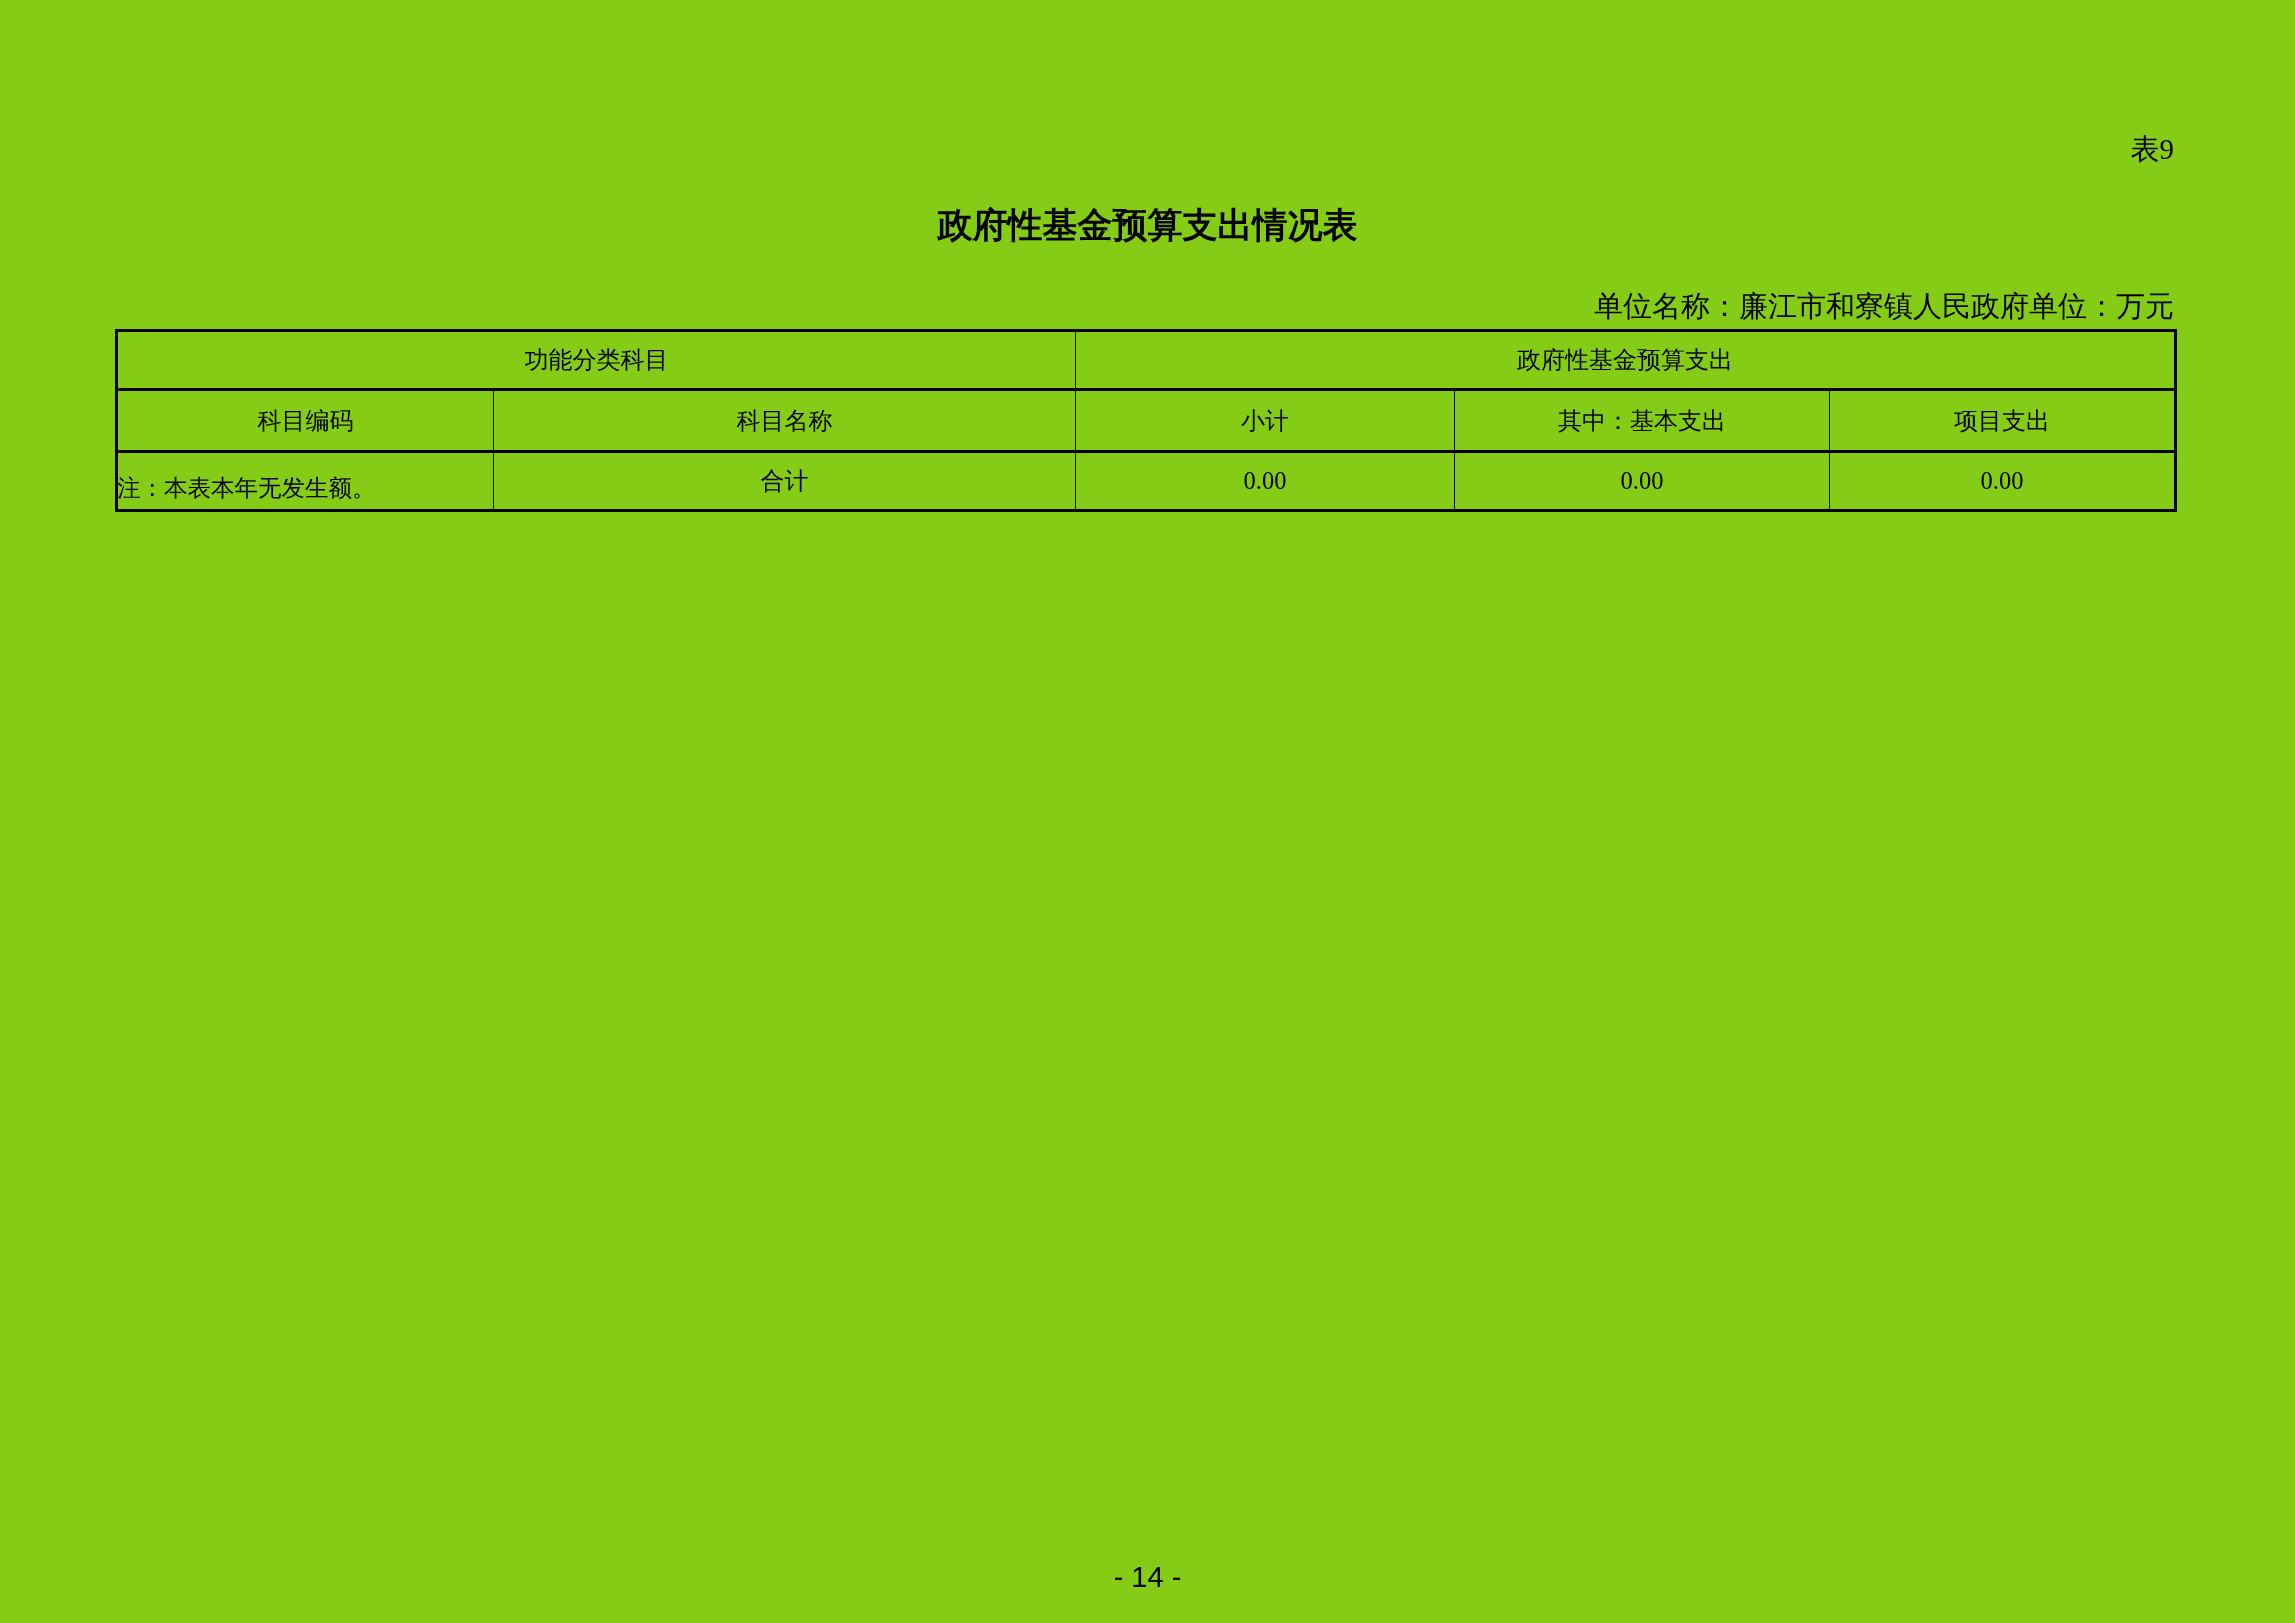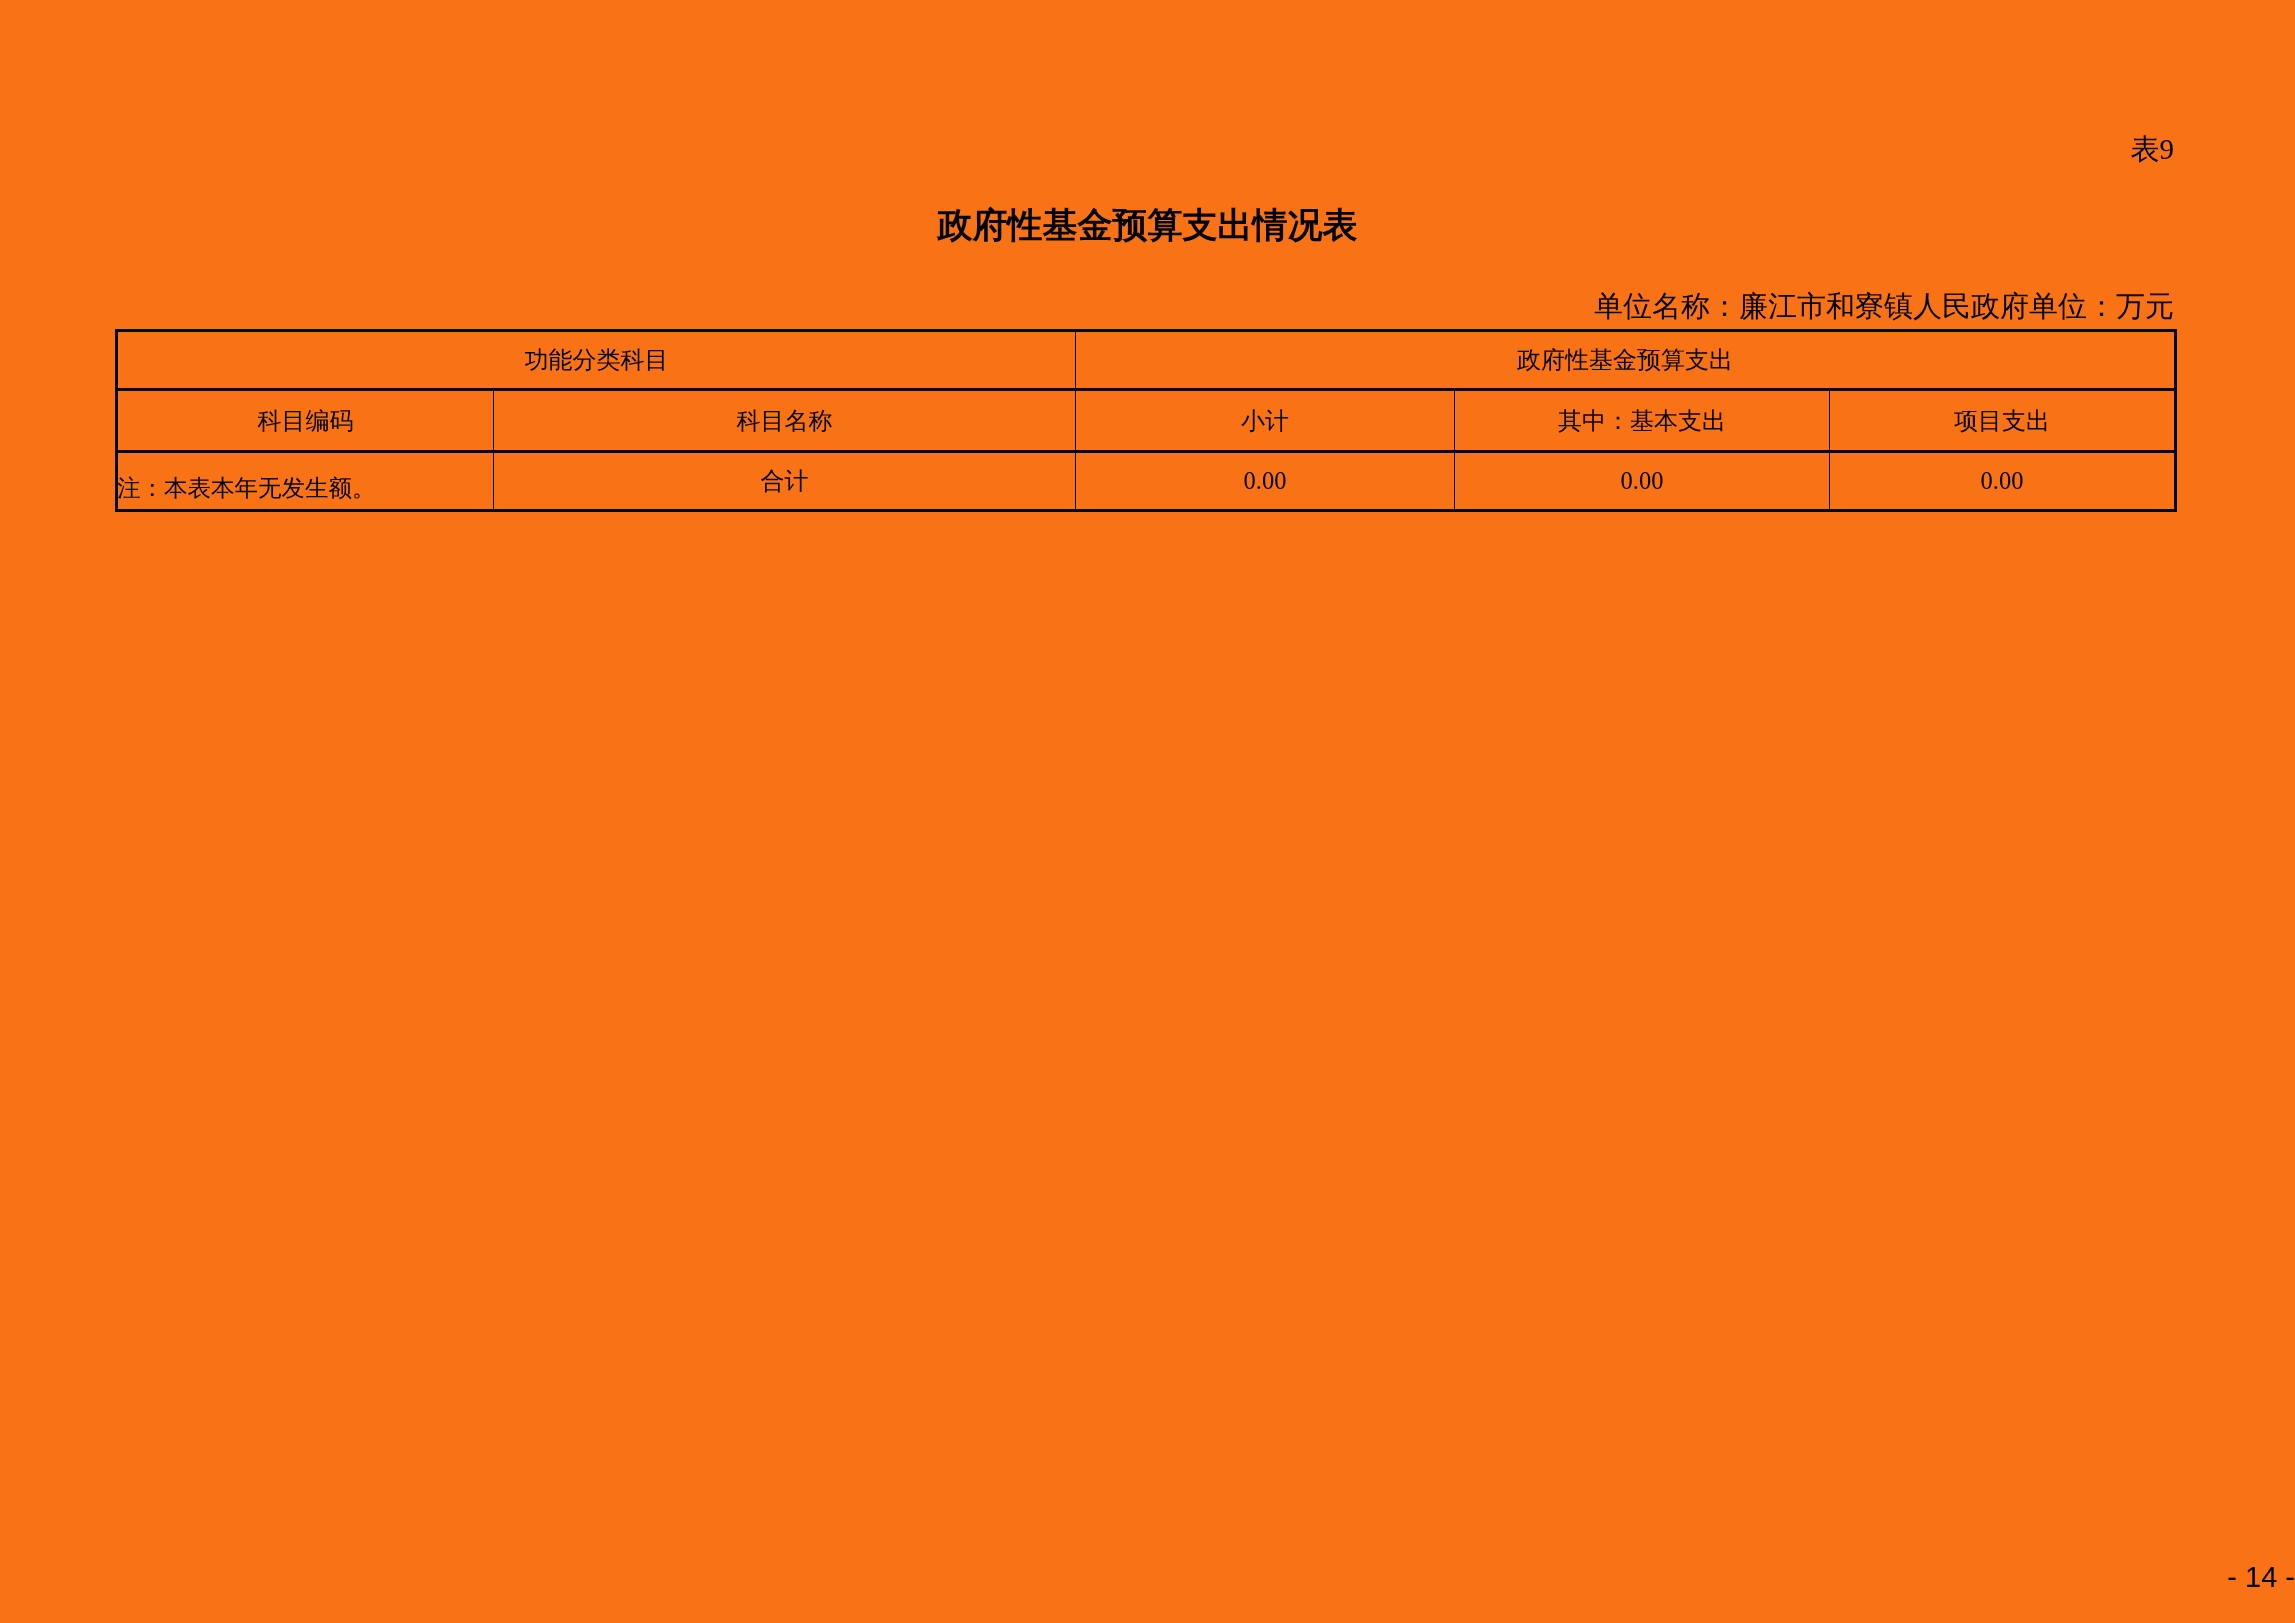--- a/index.html
+++ b/index.html
@@ -4,21 +4,21 @@
 <style>
   html, body {
     margin: 0;
     padding: 0;
     background: #ffffff;
   }
   .page {
     position: relative;
     width: 2295px;
     height: 1623px;
-    background: #f97316;
+    background: #84cc16;
     color: #000000;
     font-family: "Liberation Serif", serif;
     overflow: hidden;
   }
   .table-label {
     position: absolute;
     top: 134px;
     right: 121px;
     font-size: 29px;
     line-height: 1.1;
@@ -84,21 +84,21 @@
     left: 117px;
     font-size: 23.5px;
     line-height: 1.2;
     margin-top: 8px;
   }
   .page-number {
     position: absolute;
     top: 1560px;
     left: 0;
     width: 100%;
-    text-align: right;
+    text-align: center;
     font-family: "Liberation Sans", sans-serif;
     font-size: 29px;
     line-height: 1.2;
   }
 </style>
 </head>
 <body>
 
 <div class="page">
 

